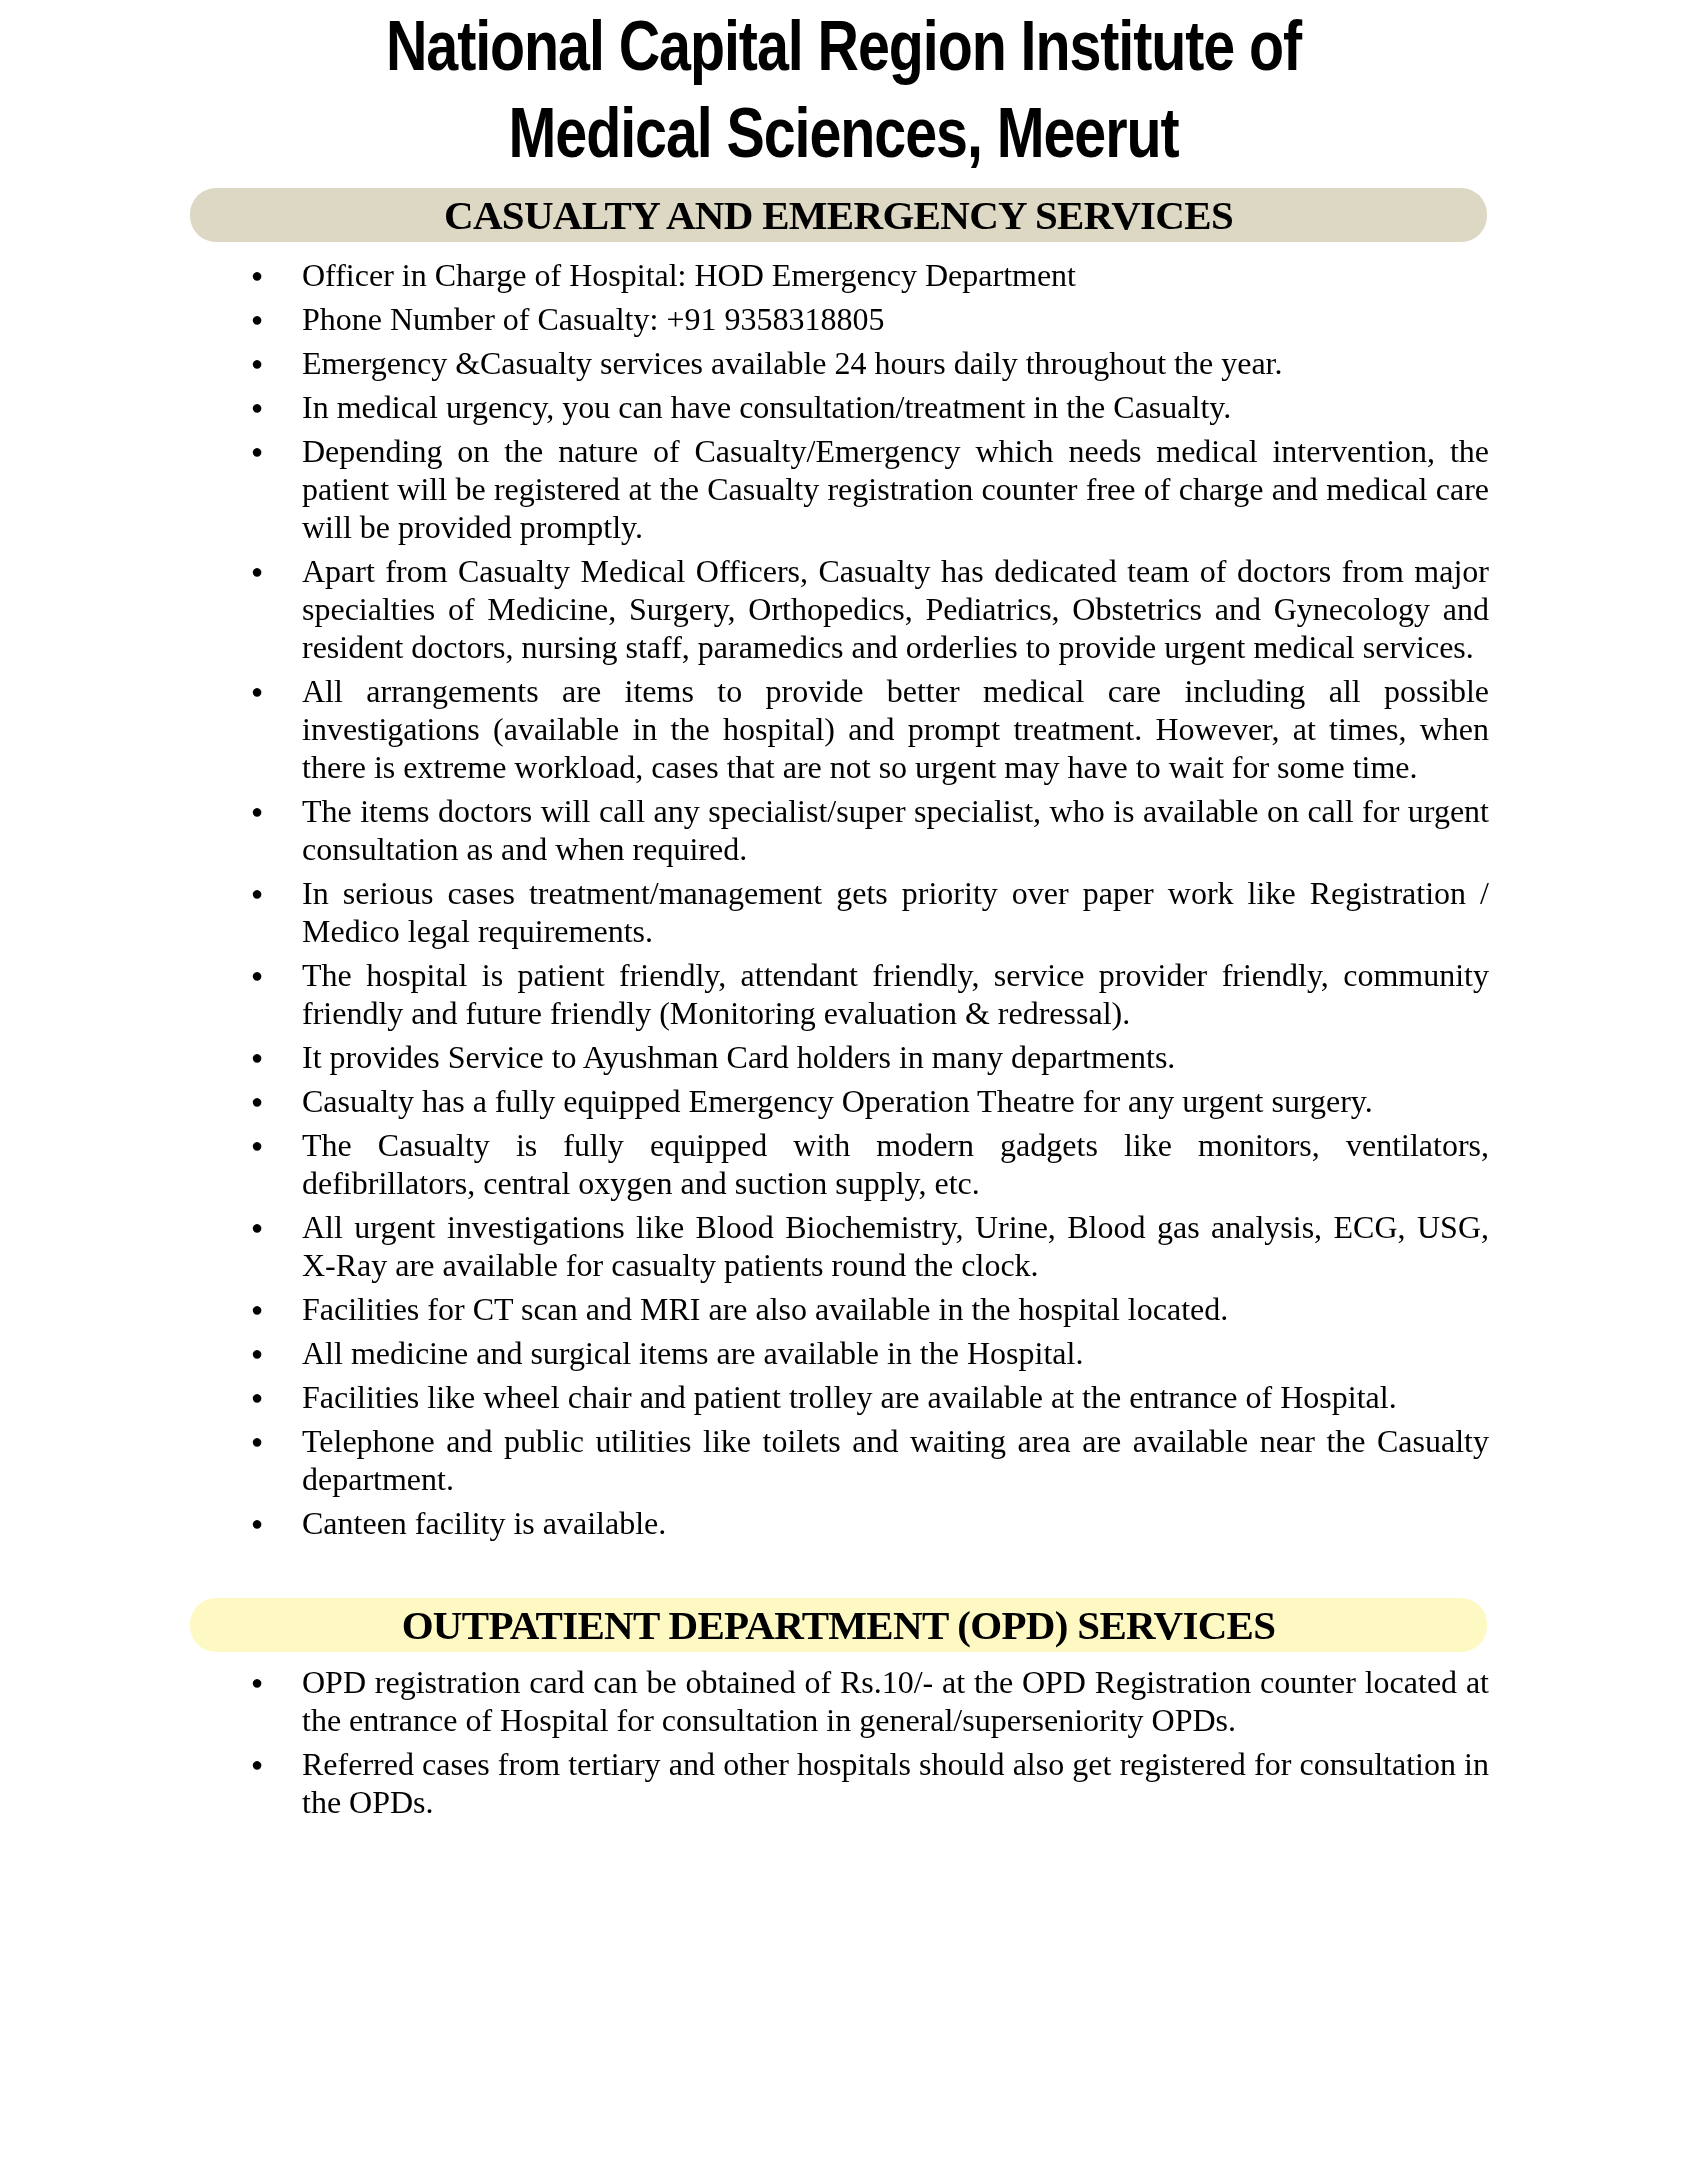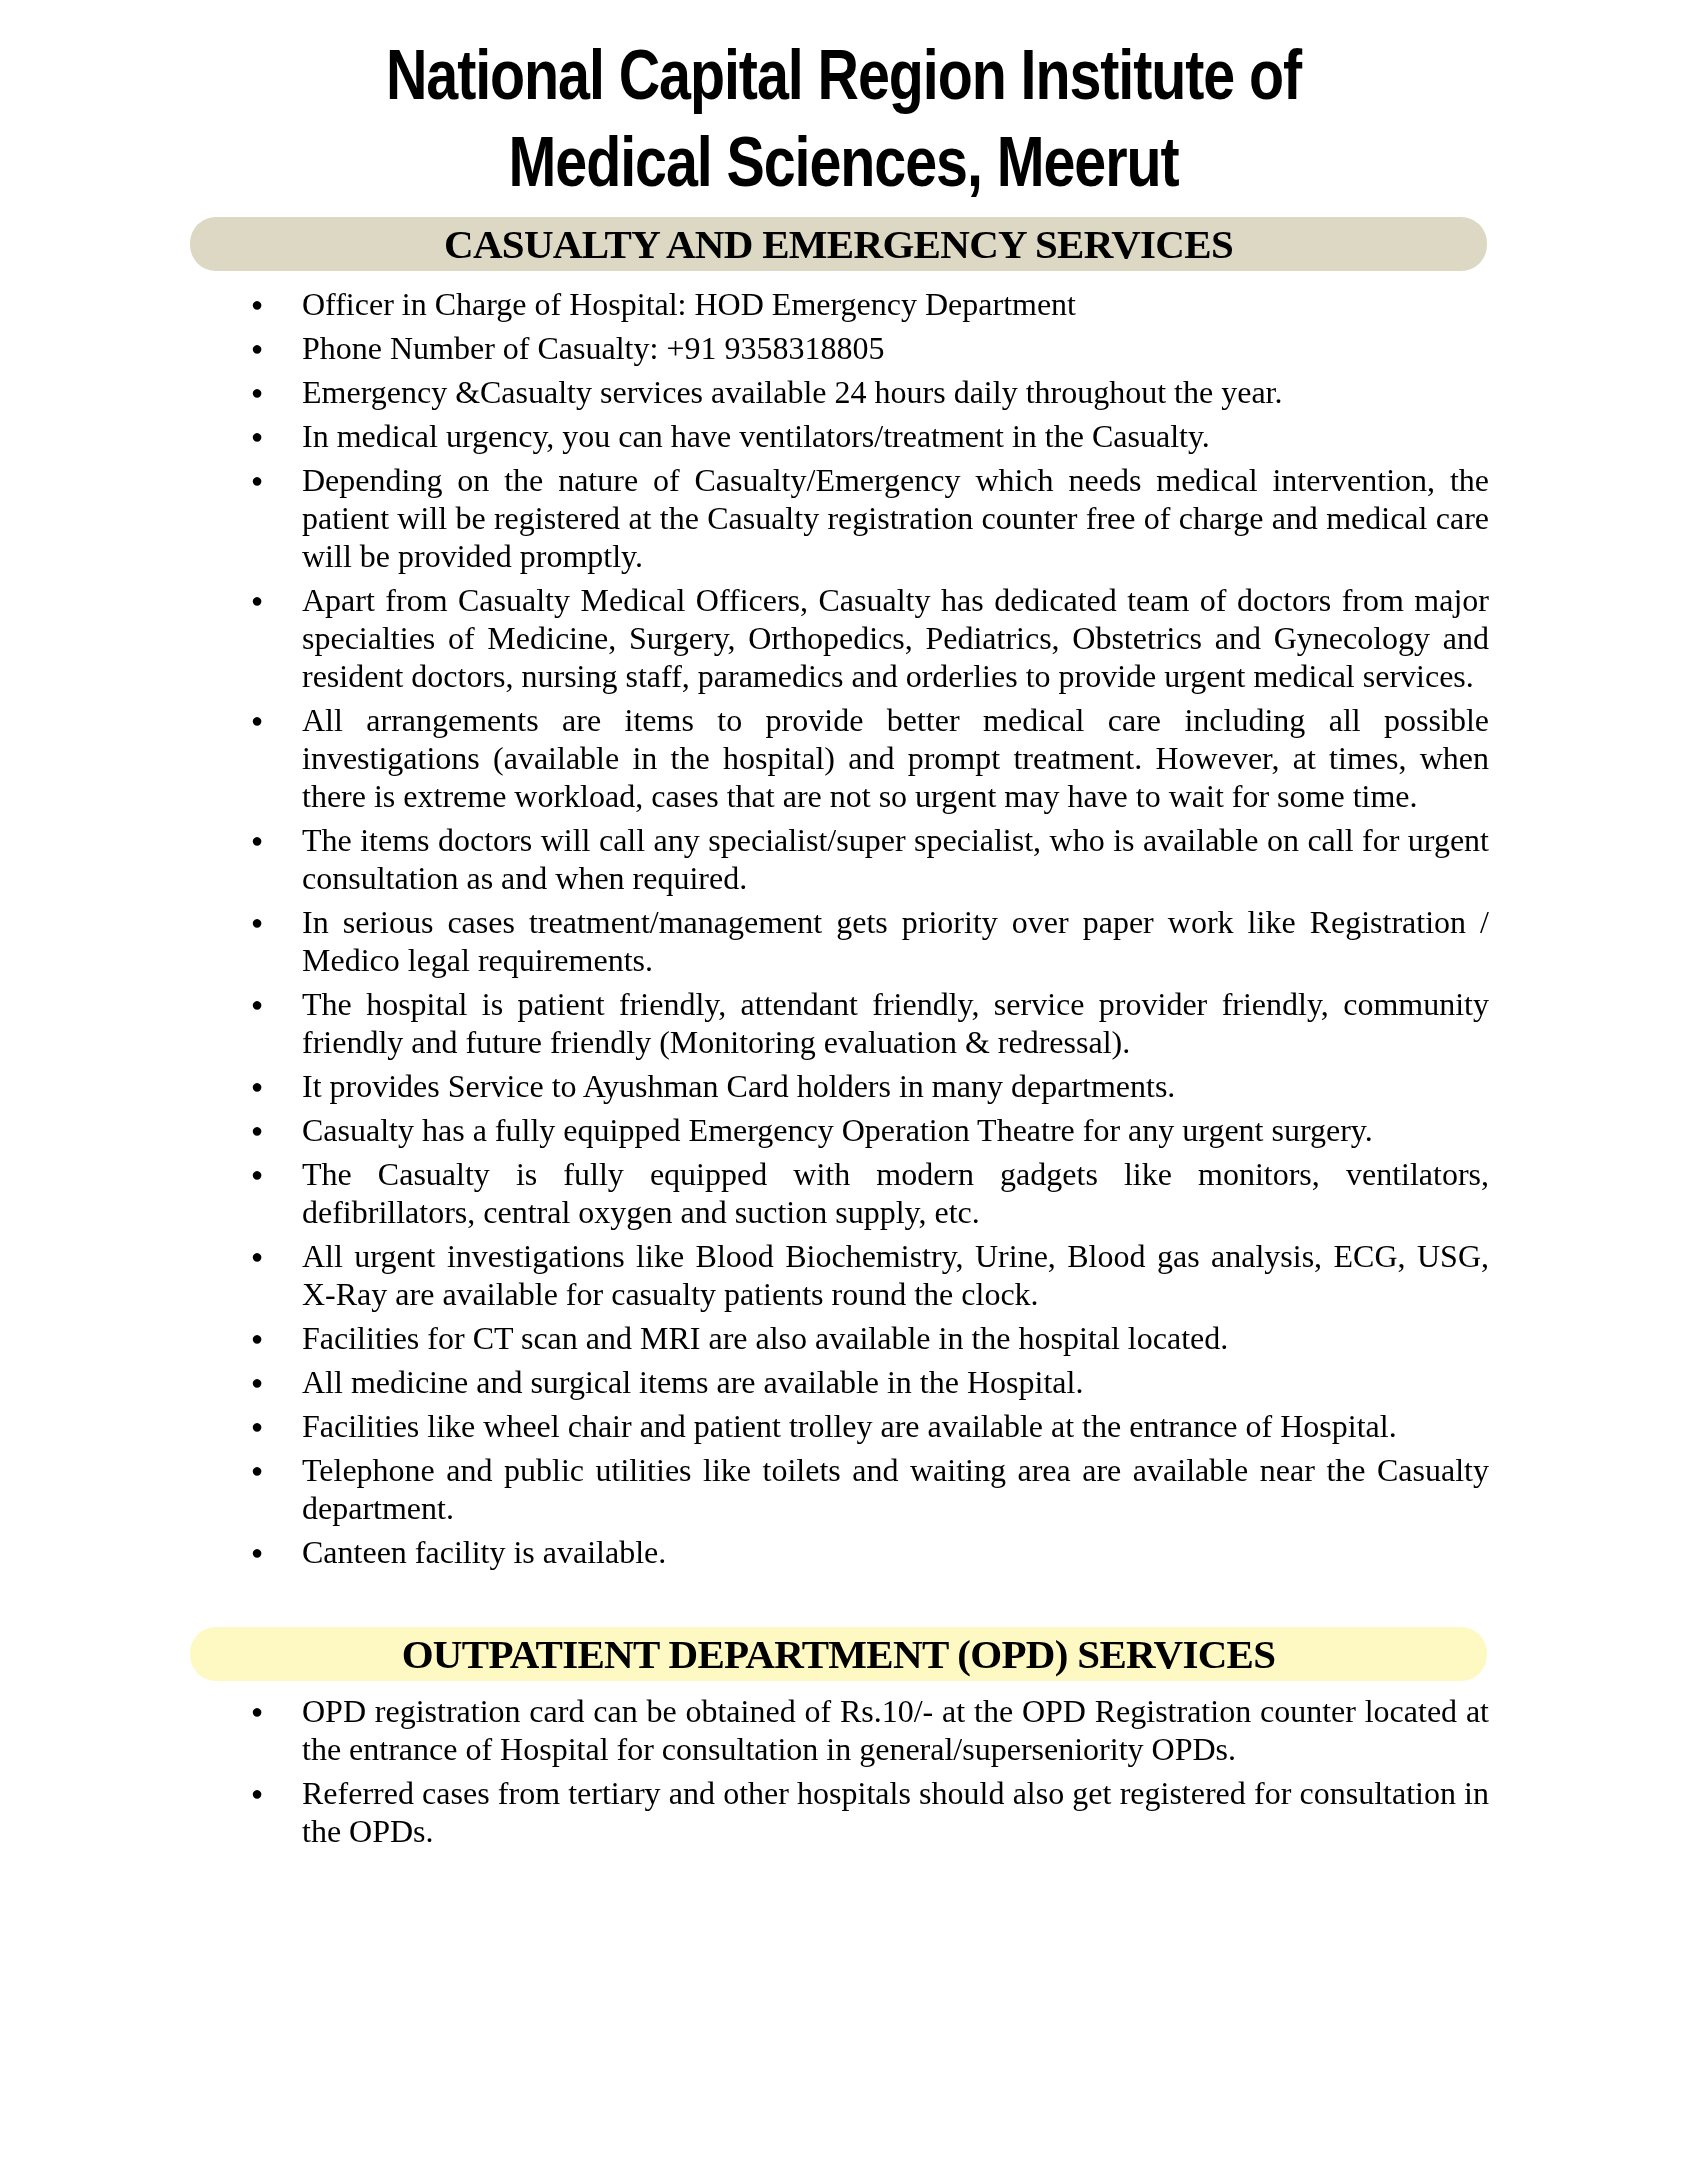--- a/index.html
+++ b/index.html
@@ -5,21 +5,21 @@
   html, body { margin: 0; padding: 0; background: #ffffff; }
   .page {
     position: relative;
     width: 1687px;
     height: 2183px;
     background: #ffffff;
     color: #000000;
     font-family: "Liberation Serif", serif;
     overflow: hidden;
     box-sizing: border-box;
-    padding-top: 32px;
+    padding-top: 3px;
   }
   .title {
     margin: 0;
     text-align: center;
     font-family: "Liberation Sans", sans-serif;
     font-weight: bold;
     font-size: 70px;
     line-height: 87px;
     letter-spacing: -1.3px;
   }
@@ -93,21 +93,21 @@
     <li>
         <span class="marker">●</span>
         <span class="li-text">Phone Number of Casualty: +91 9358318805</span>
       </li>
     <li>
         <span class="marker">●</span>
         <span class="li-text">Emergency &amp;Casualty services available 24 hours daily throughout the year.</span>
       </li>
     <li>
         <span class="marker">●</span>
-        <span class="li-text">In medical urgency, you can have ventilators/treatment in the Casualty.</span>
+        <span class="li-text">In medical urgency, you can have consultation/treatment in the Casualty.</span>
       </li>
     <li>
         <span class="marker">●</span>
         <span class="li-text">Depending on the nature of Casualty/Emergency which needs medical intervention, the patient will be registered at the Casualty registration counter free of charge and medical care will be provided promptly.</span>
       </li>
     <li>
         <span class="marker">●</span>
         <span class="li-text">Apart from Casualty Medical Officers, Casualty has dedicated team of doctors from major specialties of Medicine, Surgery, Orthopedics, Pediatrics, Obstetrics and Gynecology and resident doctors, nursing staff, paramedics and orderlies to provide urgent medical services.</span>
       </li>
     <li>

